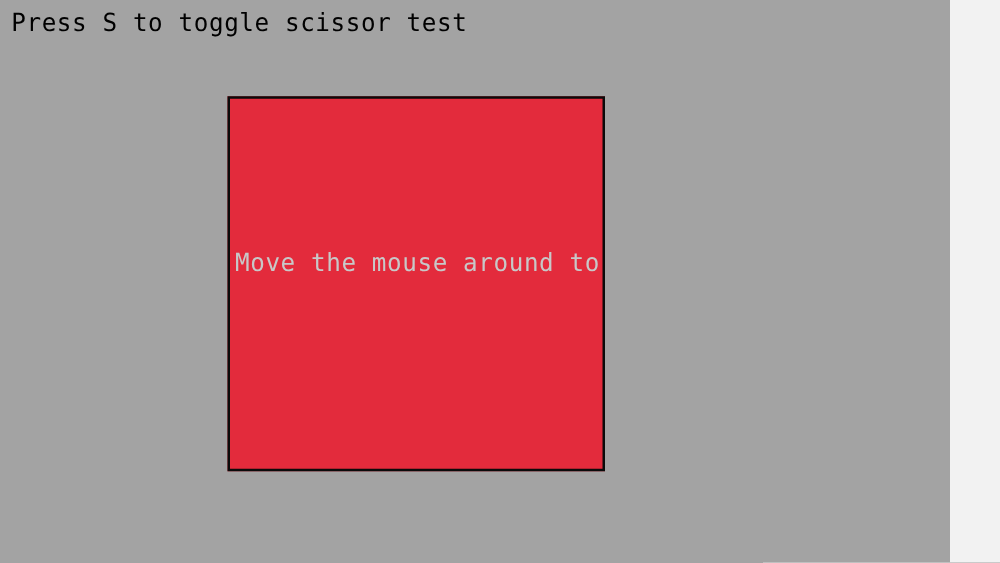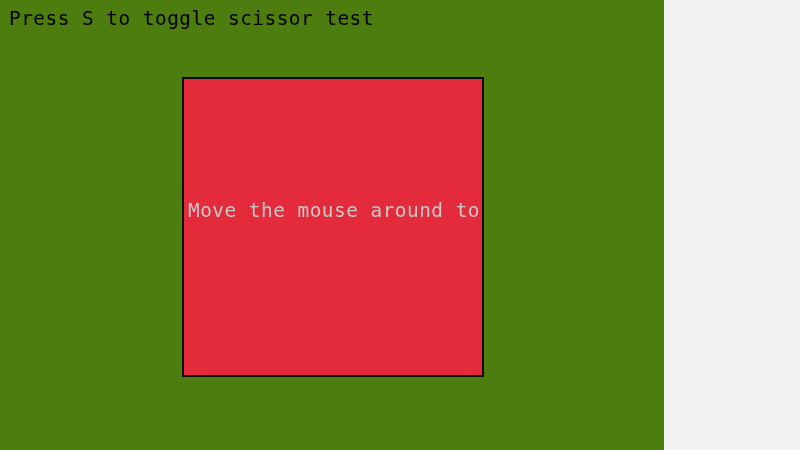--- a/index.html
+++ b/index.html
@@ -13,23 +13,23 @@
     height: 450px;
     overflow: hidden;
     background: #f2f2f2;
     font-family: "DejaVu Sans Mono", "Liberation Mono", monospace;
     -webkit-font-smoothing: none;
     font-smooth: never;
   }
 
   #app {
     position: relative;
-    width: 664px;
+    width: 760px;
     height: 450px;
-    background: #4d7c0f;
+    background: #a3a3a3;
     text-decoration: underline;
   }
 
   
   .hint-text {
     position: absolute;
     left: 9px;
     top: 6px;
     font-size: 20px;
     line-height: 24px;

